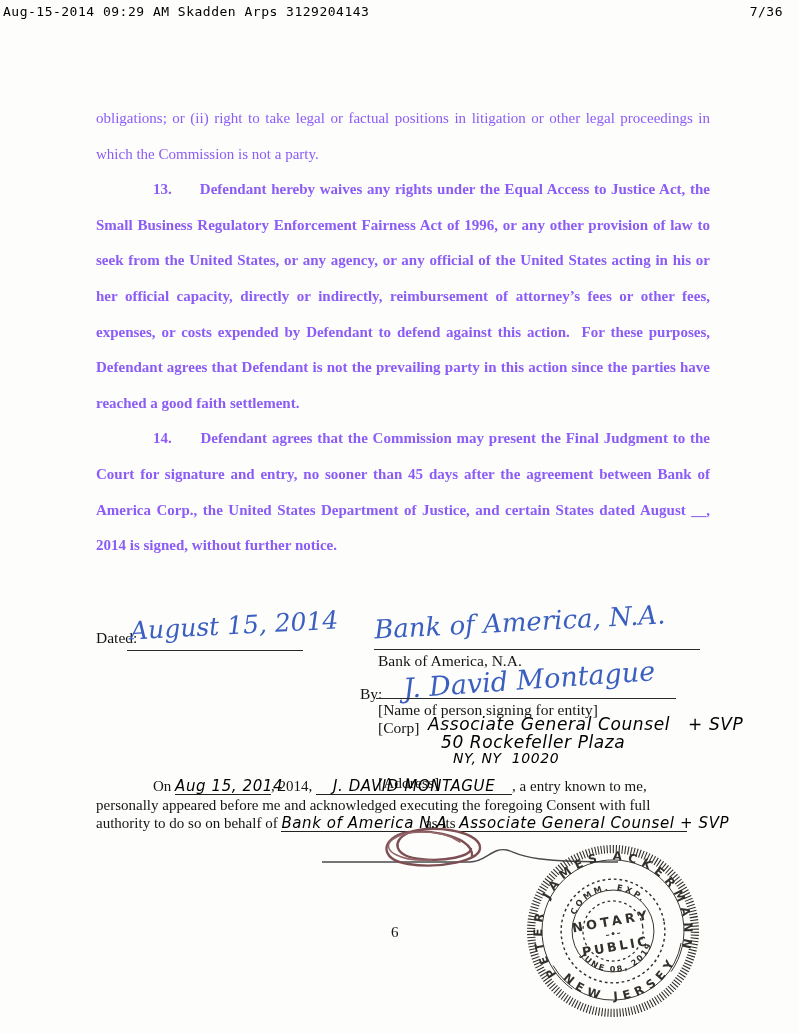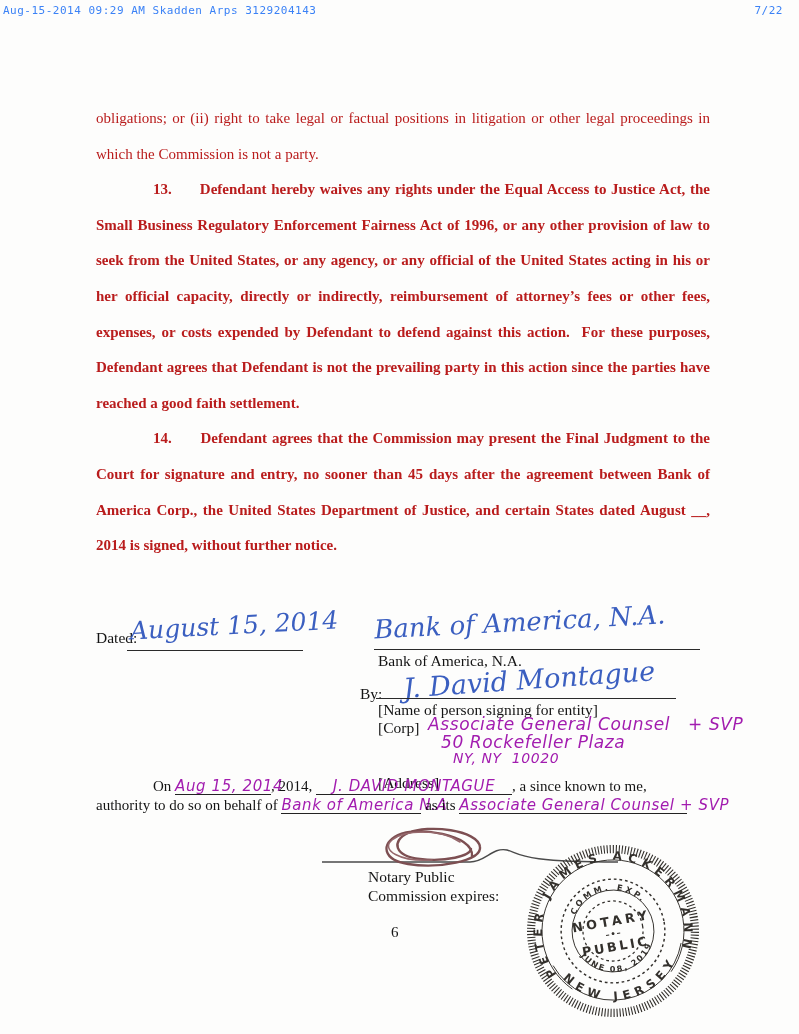--- a/index.html
+++ b/index.html
@@ -5,42 +5,42 @@
   html,body{margin:0;padding:0;background:#e8e8e8;}
   .page{
     position:relative;width:799px;height:1034px;margin:0 auto;
     background:#fdfdfc;overflow:hidden;
     font-family:"Liberation Serif", serif;color:#161616;
   }
   
   .fax-header{
     position:absolute;top:4px;left:3px;right:16px;
     display:flex;justify-content:space-between;
-    font-family:"DejaVu Sans Mono", monospace;font-size:11px;color:#3b82f6;
+    font-family:"DejaVu Sans Mono", monospace;font-size:13px;color:#000000;
     letter-spacing:.5px;
     gap:47px;
   }
   
   .body-text{
     position:absolute;left:96px;top:101px;width:614px;
-    font-size:15px;line-height:35.6px;text-align:justify;color:#b91c1c;
+    font-size:15px;line-height:35.6px;text-align:justify;color:#8b5cf6;
   }
   .body-text p{margin:0;}
   .body-text p.num{text-indent:57px;font-weight:bold;}
   
   .printed{position:absolute;font-size:15.5px;color:#141414;white-space:nowrap;}
   .bracket{font-size:15.5px;}
   
   .script{
     font-family:"DejaVu Serif", serif;font-style:italic;
     color:#3b5fc0;white-space:nowrap;position:absolute;
   }
   .print-hand{
     font-family:"DejaVu Sans", sans-serif;font-style:italic;
-    color:#a21caf;white-space:nowrap;letter-spacing:.6px;
+    color:#000000;white-space:nowrap;letter-spacing:.6px;
   }
   .uline{position:absolute;border-bottom:1.4px solid #2a2a2a;height:0;}
   
   .notary-para{
     position:absolute;left:96px;top:777px;width:625px;
     font-size:15px;line-height:18.6px;color:#141414;
   }
   .notary-para .ln{white-space:nowrap;}
   .blank{
     display:inline-block;border-bottom:1.3px solid #222;
@@ -53,21 +53,21 @@
   .stamp-wrap{position:absolute;left:522px;top:840px;width:182px;height:182px;}
   .scribble{position:absolute;left:320px;top:822px;width:302px;height:48px;}
 </style>
 </head>
 <body>
 
 <div class="page">
 
   <div class="fax-header">
     <span>Aug-15-2014 09:29 AM Skadden Arps 3129204143</span>
-    <span>7/22</span>
+    <span>7/36</span>
   </div>
 
   <div class="body-text">
     <p>obligations; or (ii) right to take legal or factual positions in litigation or other legal proceedings in which the Commission is not a party.</p>
     <p class="num">13.&nbsp;&nbsp;&nbsp;&nbsp;&nbsp;&nbsp;Defendant hereby waives any rights under the Equal Access to Justice Act, the Small Business Regulatory Enforcement Fairness Act of 1996, or any other provision of law to seek from the United States, or any agency, or any official of the United States acting in his or her official capacity, directly or indirectly, reimbursement of attorney’s fees or other fees, expenses, or costs expended by Defendant to defend against this action.&nbsp; For these purposes, Defendant agrees that Defendant is not the prevailing party in this action since the parties have reached a good faith settlement.</p>
     <p class="num">14.&nbsp;&nbsp;&nbsp;&nbsp;&nbsp;&nbsp;Defendant agrees that the Commission may present the Final Judgment to the Court for signature and entry, no sooner than 45 days after the agreement between Bank of America Corp., the United States Department of Justice, and certain States dated August __, 2014 is signed, without further notice.</p>
   </div>
 
   <div class="printed" style="left:96px;top:629px;">Dated:</div>
   <div class="script" style="left:130px;top:611px;font-size:25px;transform:rotate(-3deg);">August 15, 2014</div>
@@ -85,39 +85,36 @@
   <div class="printed bracket" style="left:378px;top:719px;">[Corp]</div>
   <div class="print-hand" style="position:absolute;left:428px;top:714px;font-size:17px;">Associate General Counsel&nbsp;&nbsp; + SVP</div>
   <div class="printed bracket" style="left:378px;top:774px;">[Address]</div>
   <div class="print-hand" style="position:absolute;left:441px;top:732px;font-size:17px;text-align:center;">50 Rockefeller Plaza</div>
   <div class="print-hand" style="position:absolute;left:453px;top:750px;font-size:14px;">NY, NY&nbsp; 10020</div>
 
   <div class="notary-para">
     <div class="ln">
       <span class="indent1"></span><span>On</span>
       <span class="blank" style="width:96px;"><span class="print-hand">Aug 15, 2014</span></span><span>, 2014,</span>
-      <span class="blank" style="width:196px;"><span class="print-hand">J. DAVID MONTAGUE</span></span><span>, a since known to me,</span>
+      <span class="blank" style="width:196px;"><span class="print-hand">J. DAVID MONTAGUE</span></span><span>, a entry known to me,</span>
     </div>
+    <div class="ln">personally appeared before me and acknowledged executing the foregoing Consent with full</div>
     <div class="ln">
       <span>authority to do so on behalf of</span>
       <span class="blank" style="width:140px;"><span class="print-hand">Bank of America N.A</span></span>
       <span>as its</span>
       <span class="blank" style="width:228px;"><span class="print-hand">Associate General Counsel + SVP</span></span>
     </div>
   </div>
 
   <svg class="scribble" viewBox="0 0 302 48">
     <path d="M2,40 L150,40 C166,40 172,25 187,28 C201,32 199,40 298,40" fill="none" stroke="#4a4a4a" stroke-width="1.4"></path>
     <path d="M152,34 C154,12 96,4 78,13 C60,22 63,38 88,42 C118,47 162,39 160,25 C158,8 108,2 88,11 C71,19 74,34 100,37 C126,40 150,34 151,27" fill="none" stroke="#7d4f52" stroke-width="2.4" stroke-linecap="round"></path>
     <path d="M140,20 C120,6 84,8 72,18 C60,28 80,40 112,38" fill="none" stroke="#96686c" stroke-width="1.6" stroke-linecap="round"></path>
   </svg>
-  <div class="notary-labels">
-    <div>Notary Public</div>
-    <div>Commission expires:</div>
-  </div>
 
   <div class="page-num">6</div>
 
   <svg class="stamp-wrap" viewBox="0 0 200 200">
     <g transform="rotate(-10 100 100)" fill="none" stroke="#33302c">
       <circle cx="100" cy="100" r="90" stroke-width="9" stroke-dasharray="1.2 2.1"></circle>
       <circle cx="100" cy="100" r="57" stroke-width="1.6" stroke-dasharray="3 3.2"></circle>
       <circle cx="100" cy="100" r="33" stroke-width="1.4" stroke-dasharray="3 3.2"></circle>
       <path id="arcNameOuter" d="M 44.9,155.1 A 78,78 0 1 1 155.1,155.1"></path>
       <path id="arcStateOuter" d="M 28.6,126 A 76,76 0 0 0 171.4,126"></path>

